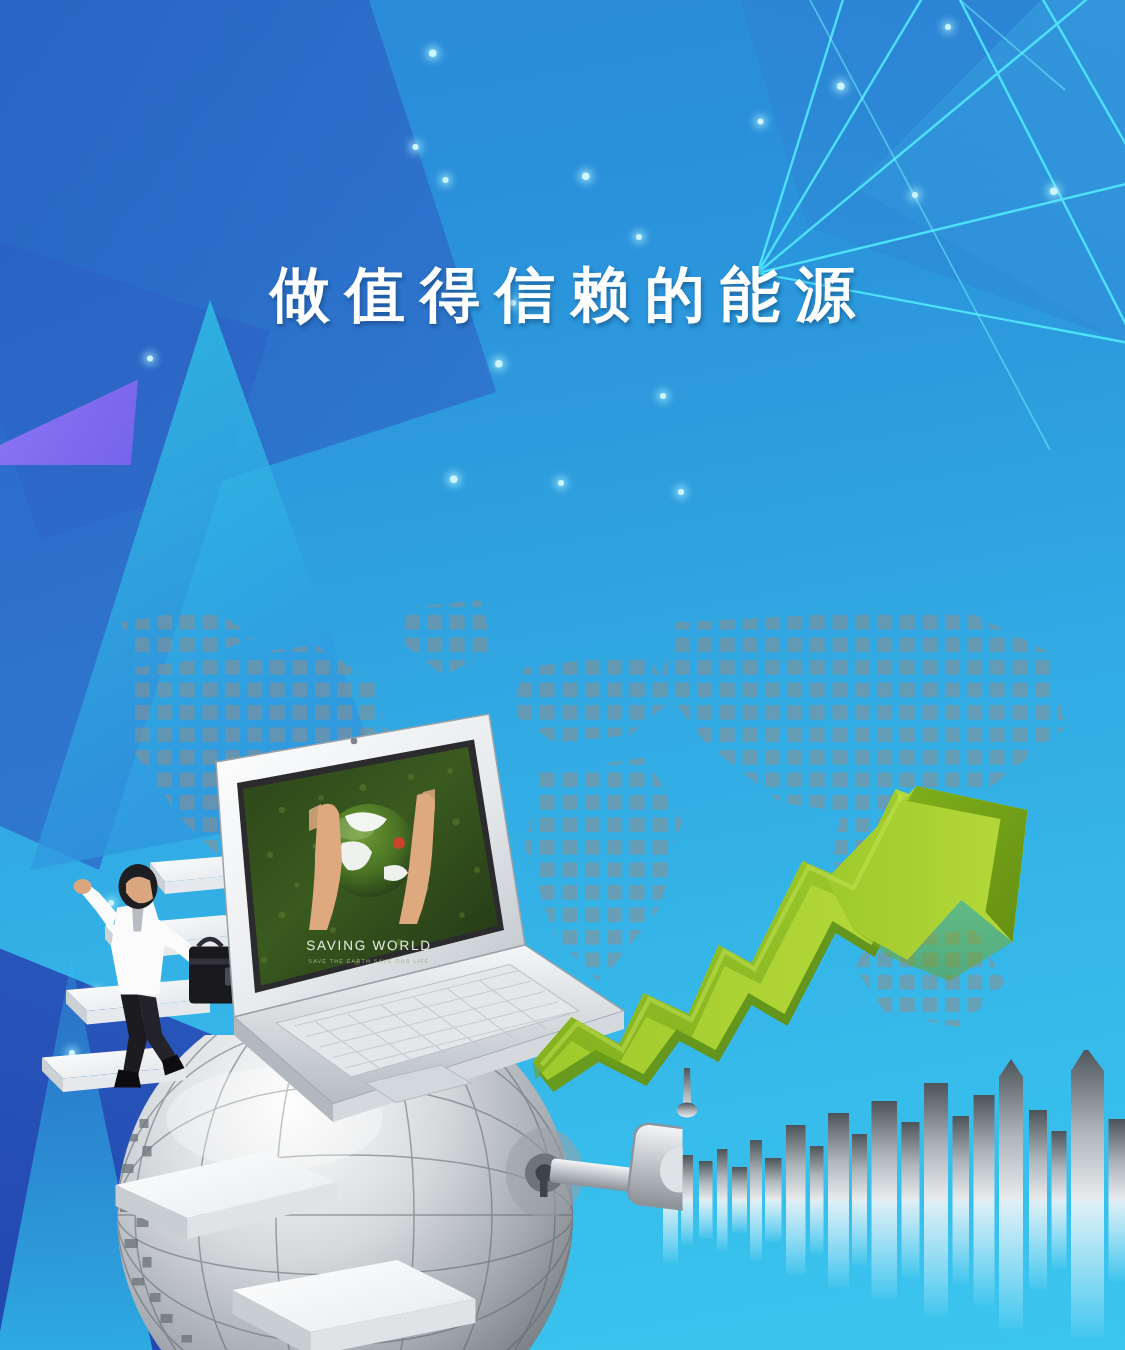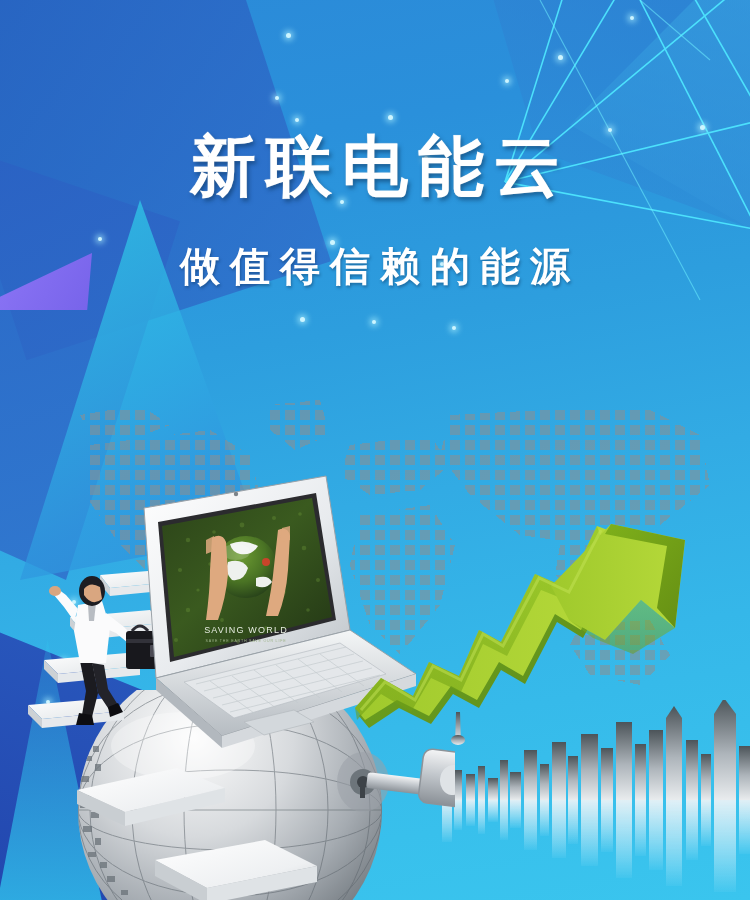--- a/index.html
+++ b/index.html
@@ -209,21 +209,20 @@
       <path d="M60,24 L74,22 L79,30 L76,42 L68,52 L62,46 L58,34 Z"></path>
 
       <path d="M78,4 L116,2 L128,8 L130,18 L120,26 L106,30 L92,28 L82,20 L76,12 Z"></path>
       <path d="M100,30 L112,30 L114,38 L106,42 L99,36 Z"></path>
 
       <path d="M104,46 L118,45 L122,52 L116,58 L106,56 L102,50 Z"></path>
     </g>
   </svg>
 
   <div class="title-block">
-    <h1 class="main-title">新联电能云</h1>
     <div class="sub-title">做值得信赖的能源</div>
   </div>
 
   <svg class="globe" viewBox="0 0 400 215">
     <defs>
       <radialGradient id="gsphere" cx="38%" cy="26%" r="78%">
         <stop offset="0%" stop-color="#fdfdfd"></stop>
         <stop offset="42%" stop-color="#d7dadd"></stop>
         <stop offset="74%" stop-color="#a5abb1"></stop>
         <stop offset="100%" stop-color="#72797f"></stop>

